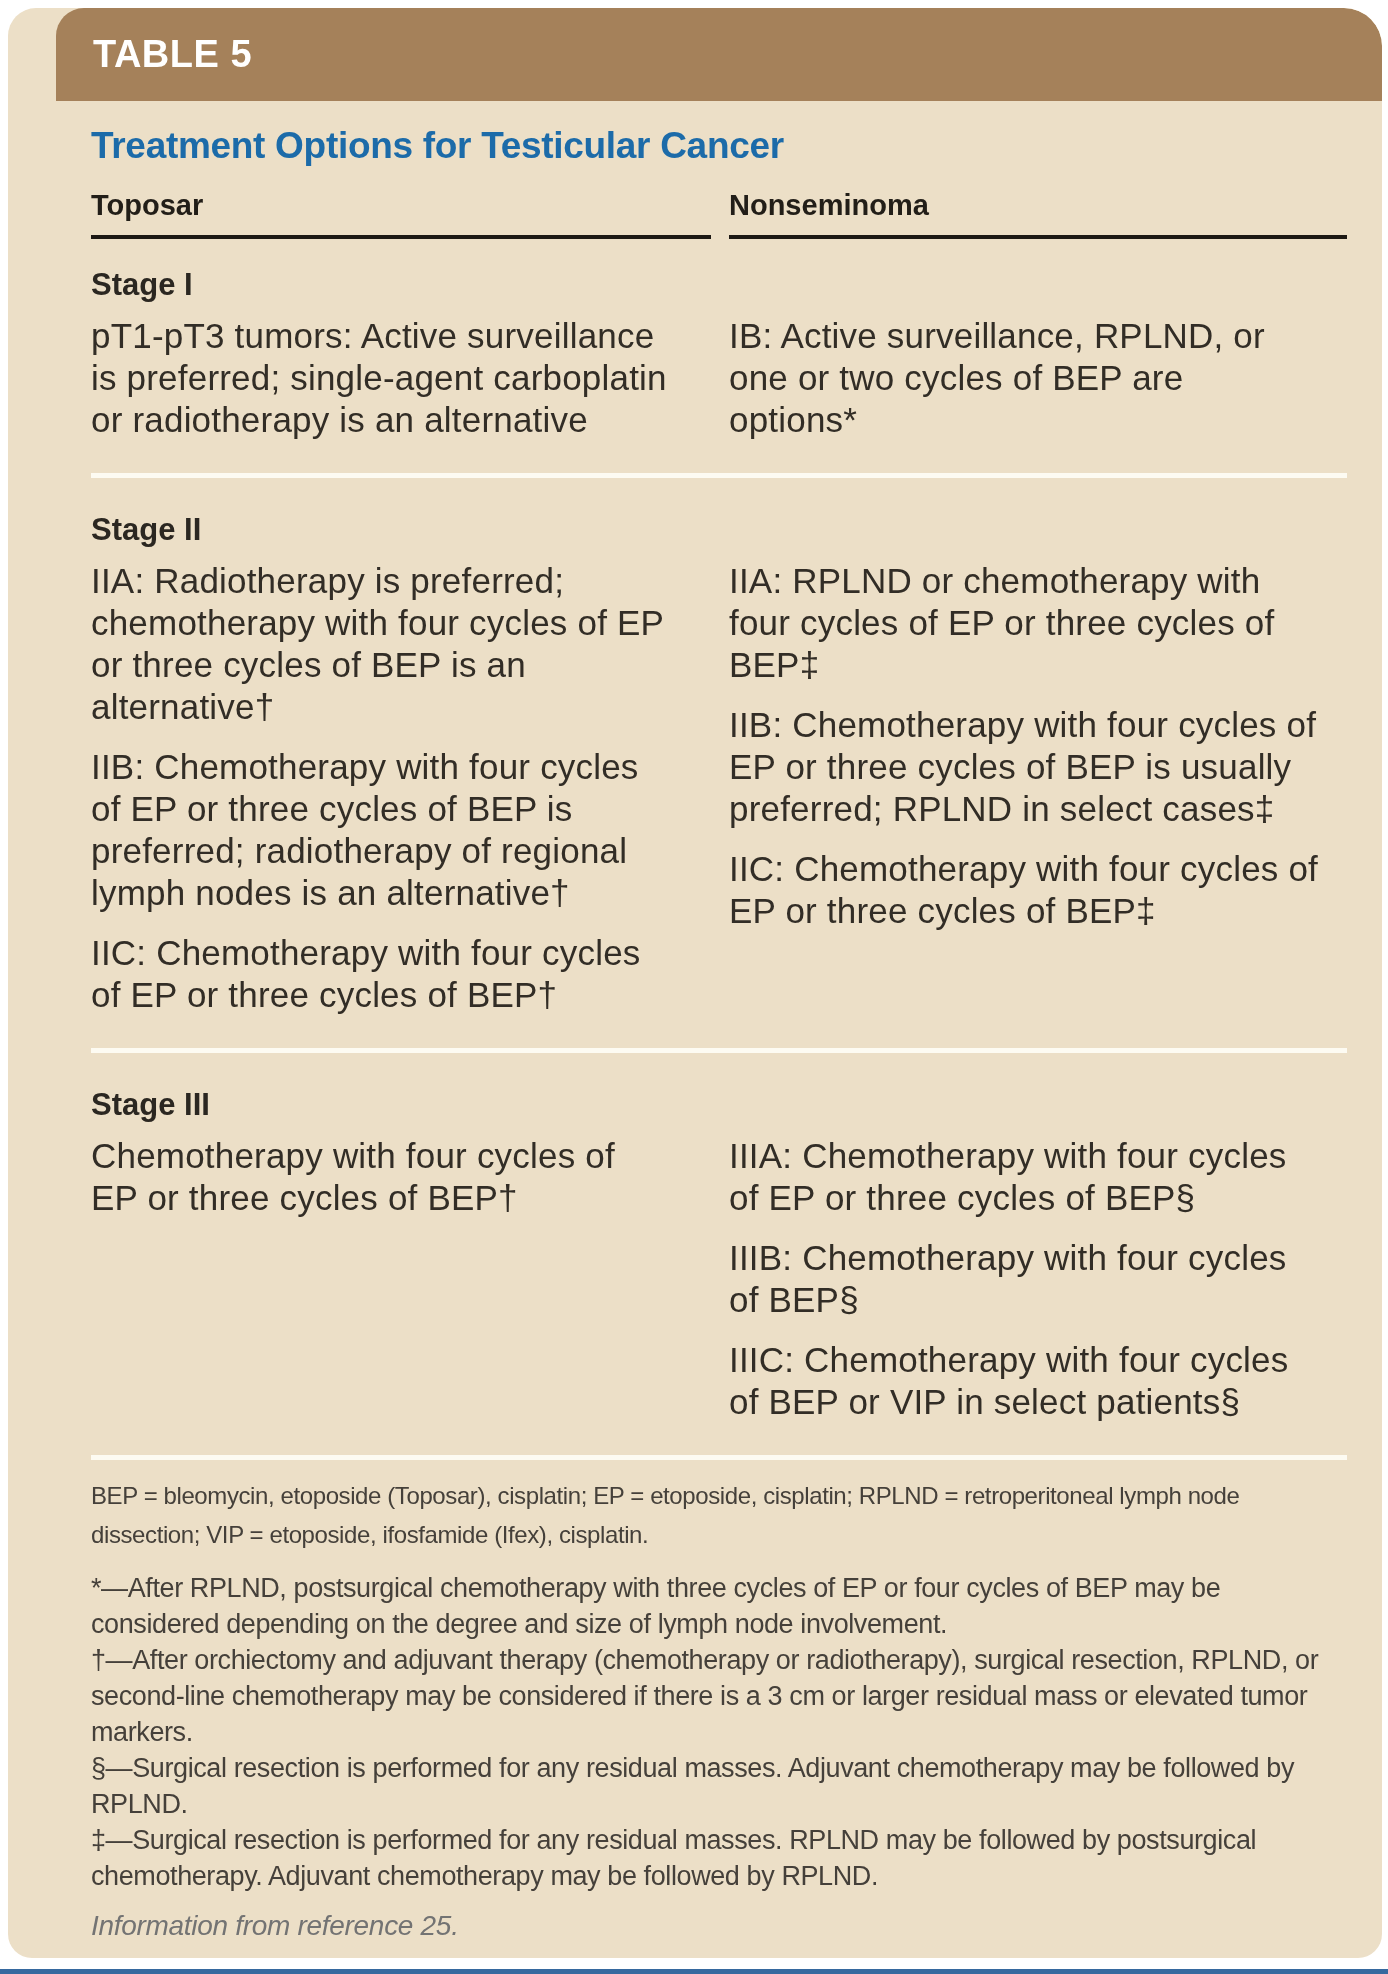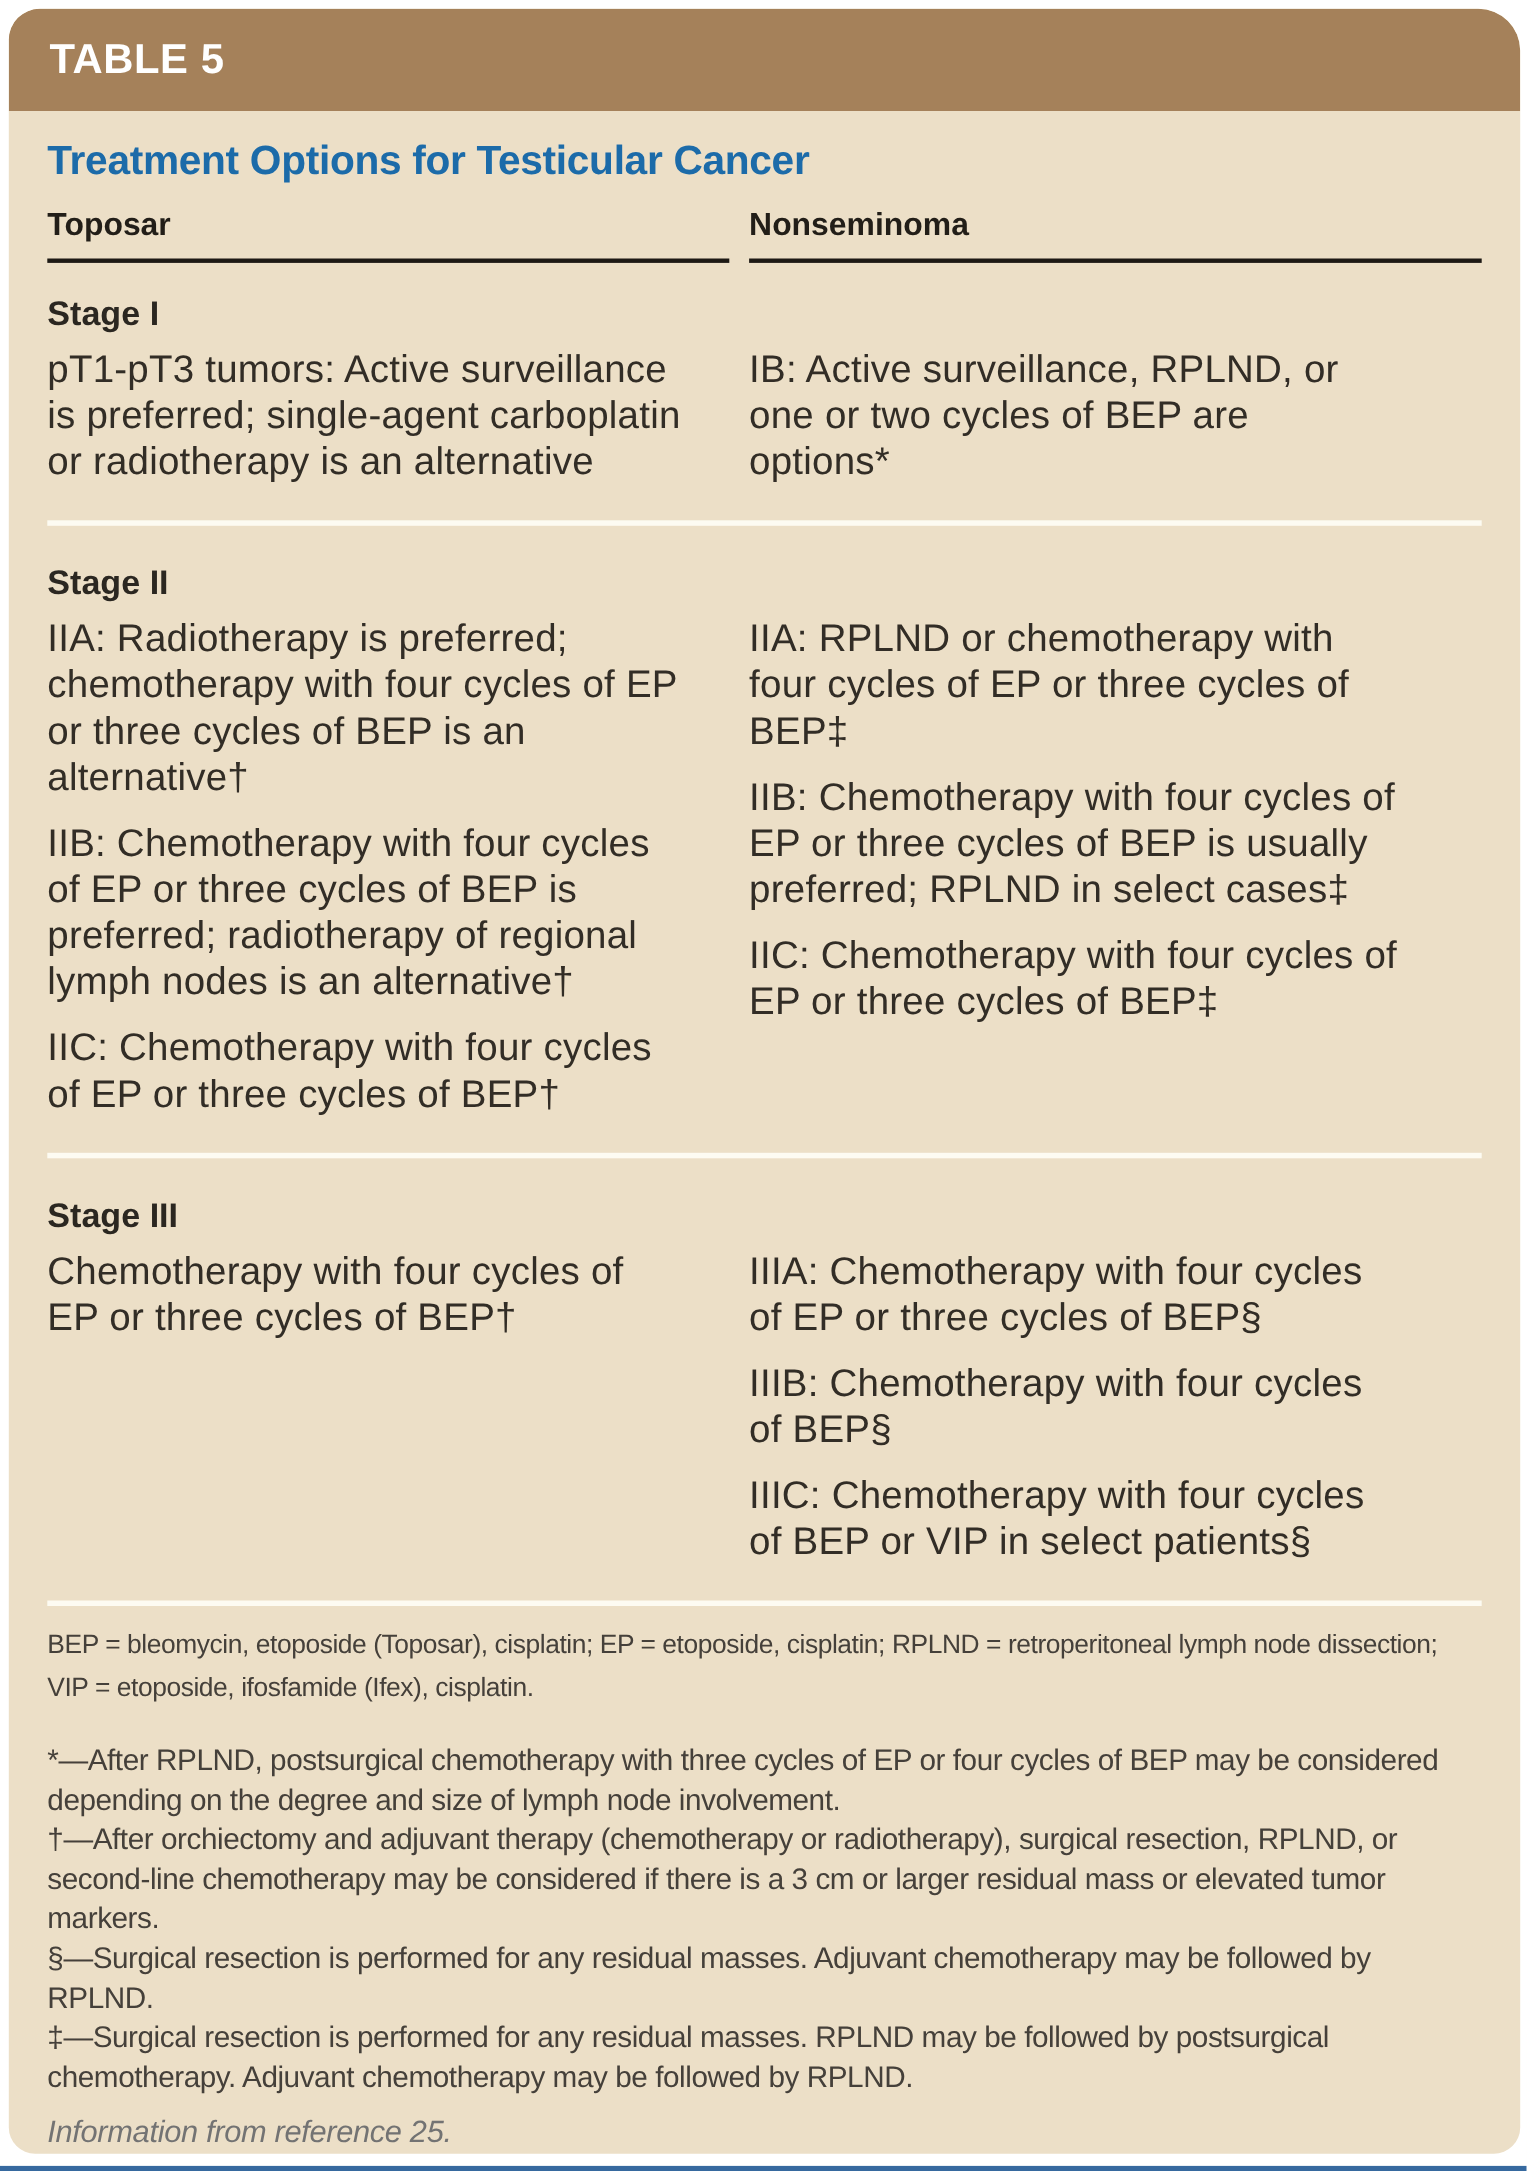--- a/index.html
+++ b/index.html
@@ -16,20 +16,21 @@
 
   .card {
     position: absolute;
     left: 8px;
     top: 8px;
     width: 1374px;
     height: 1950px;
     background: #ecdfc7;
     border-radius: 28px 38px 24px 24px;
     overflow: hidden;
+    padding-left: 48px;
   }
 
   .card-header {
     height: 93px;
     background: #a5815a;
     display: flex;
     align-items: center;
     padding-left: 37px;
     border-radius: 28px 38px 0 0;
   }
@@ -91,21 +92,21 @@
   }
 
   .abbrev {
     margin-top: 16px;
     font-size: 24px;
     line-height: 39px;
     letter-spacing: -0.4px;
     color: #45403a;
   }
 
-  .footnotes { margin-top: 28px; }
+  .footnotes { margin-top: 16px; }
   .footnotes p {
     font-size: 27px;
     line-height: 36px;
     letter-spacing: -0.4px;
     color: #45403a;
   }
 
   .source-note {
     margin-top: 16px;
     font-size: 28px;

